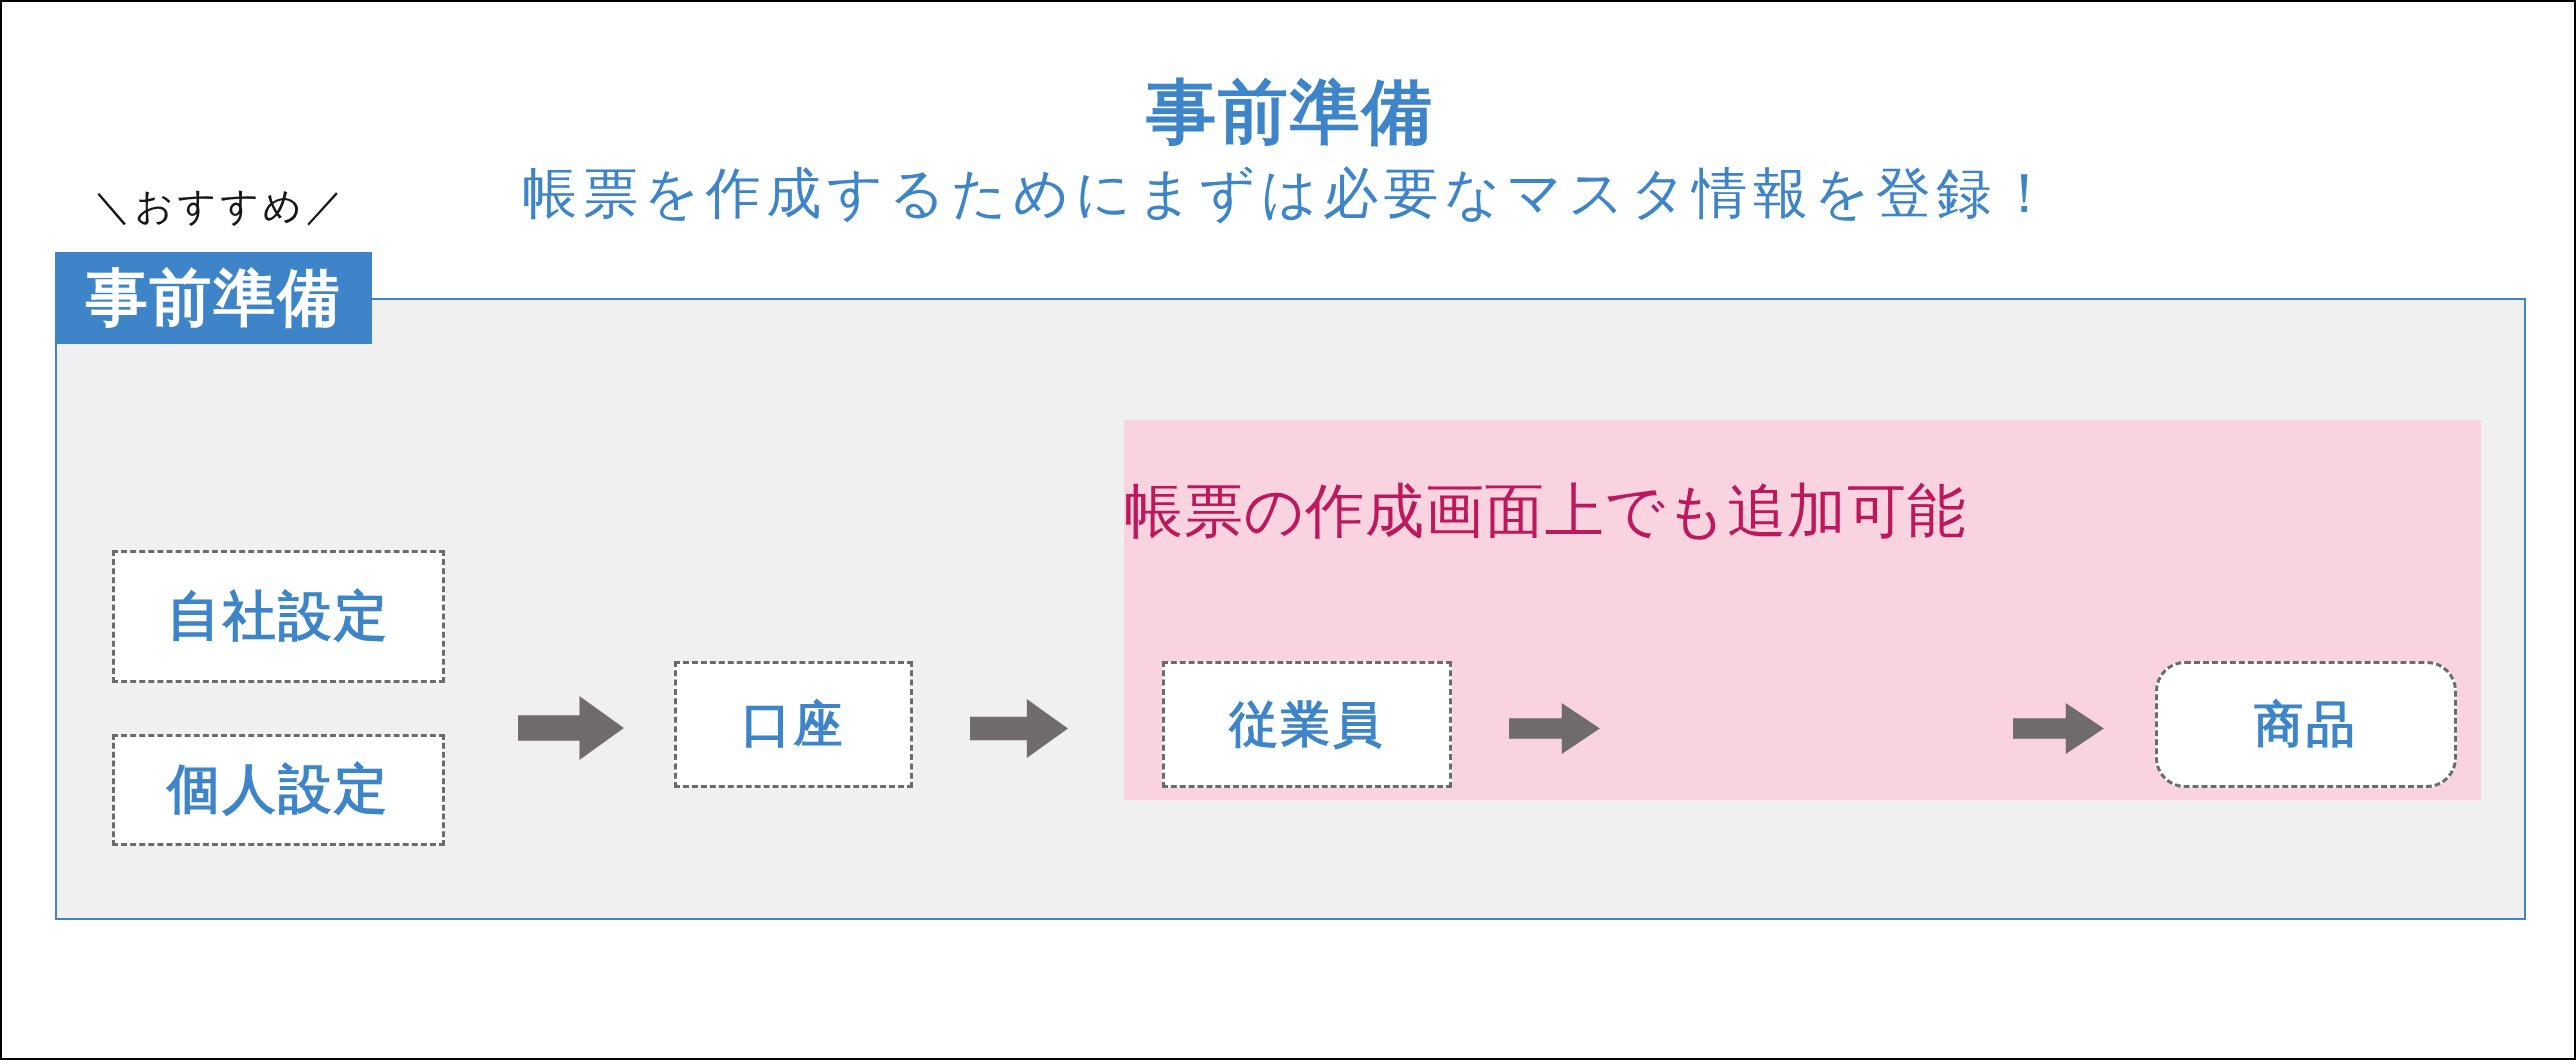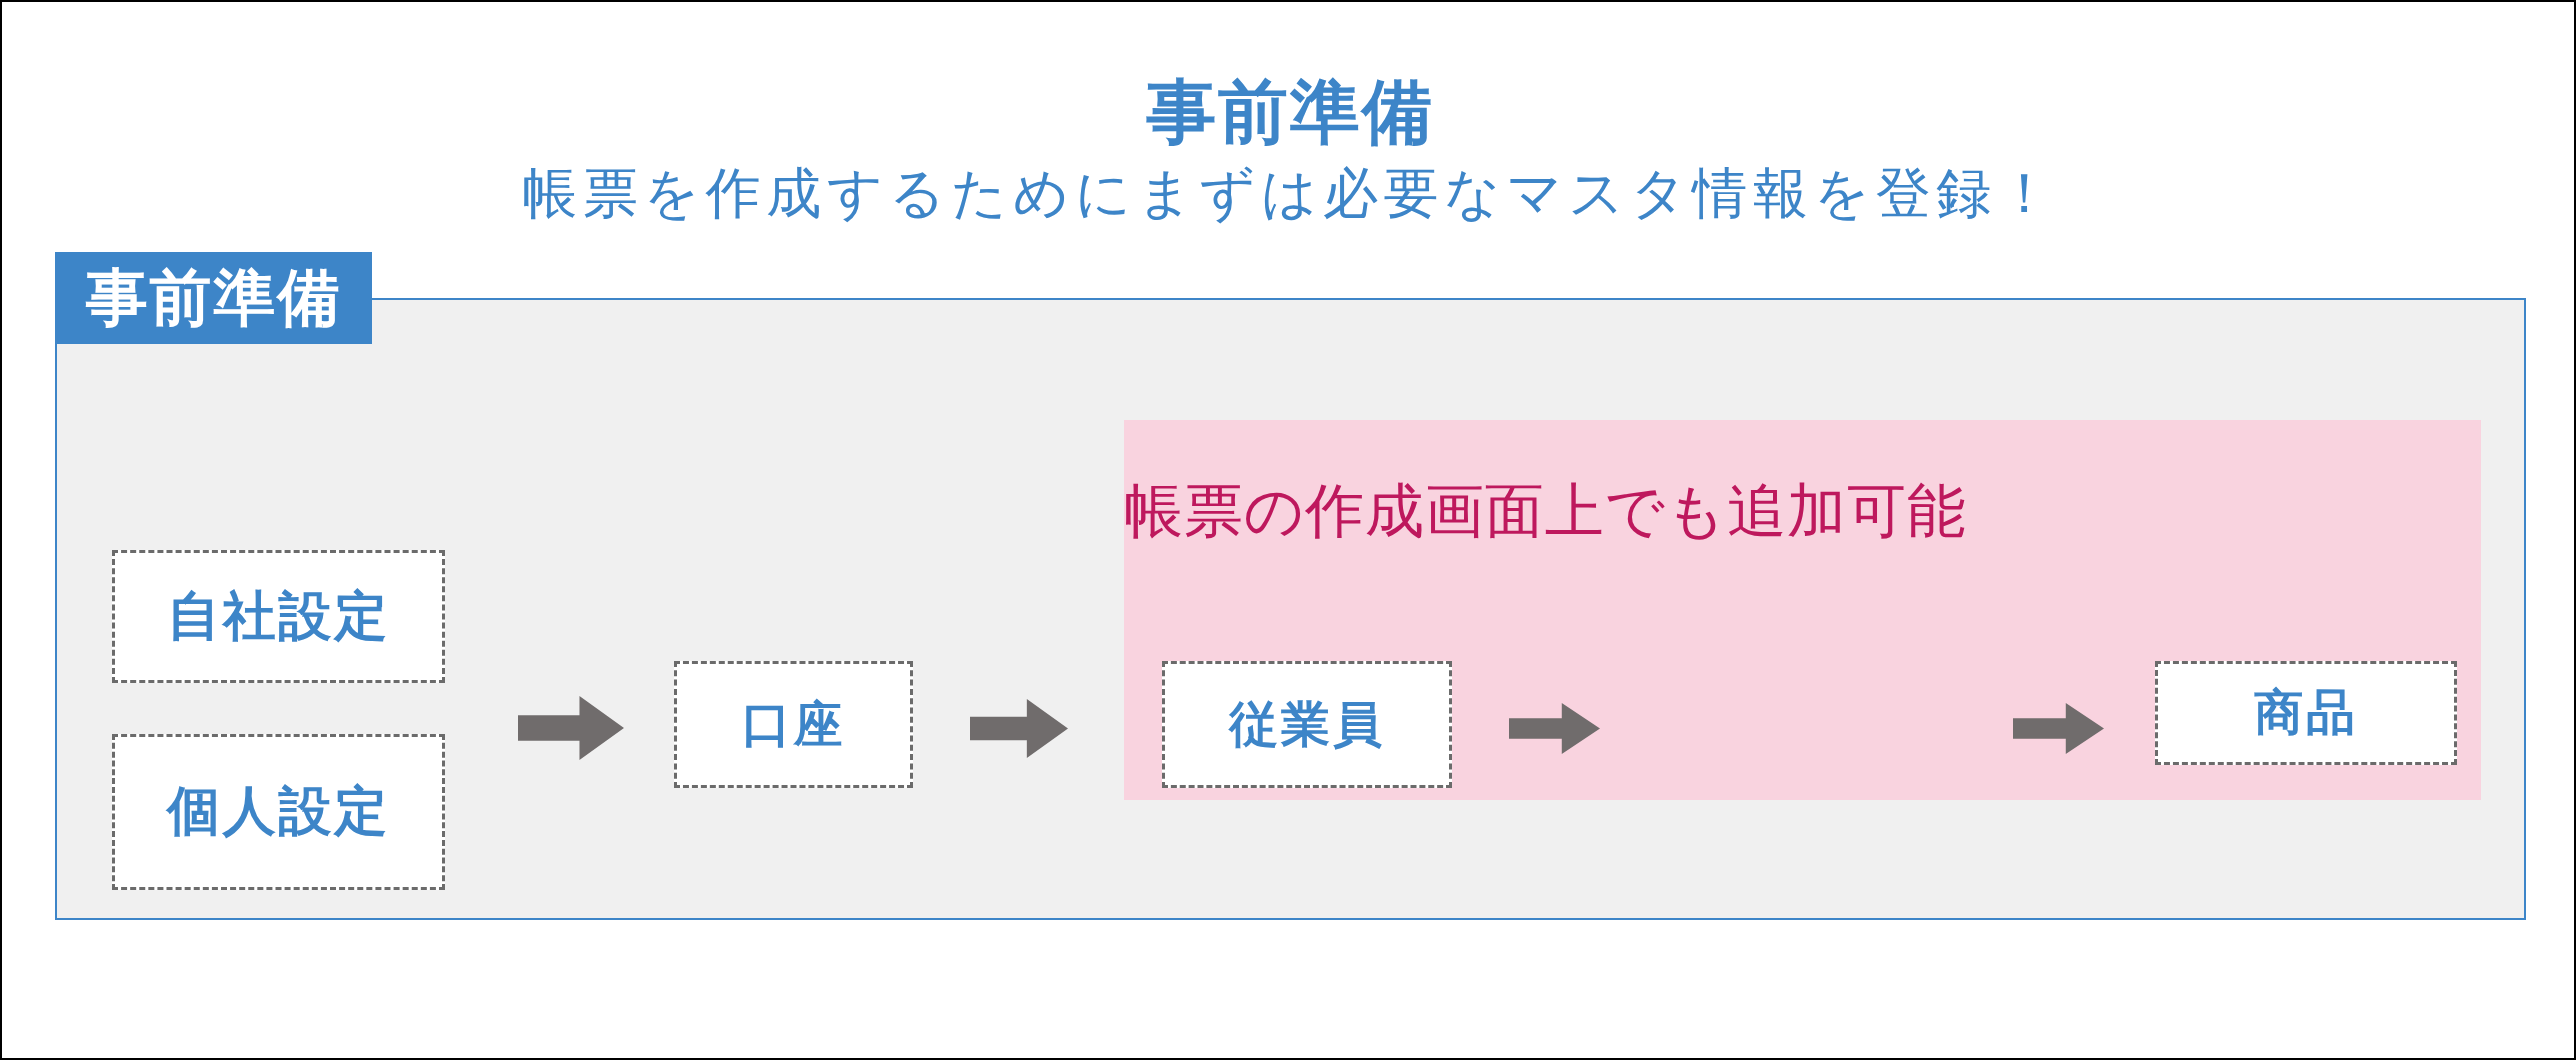--- a/index.html
+++ b/index.html
@@ -124,25 +124,25 @@
     color: #3d85c8;
     font-weight: bold;
     display: flex;
     align-items: center;
     justify-content: center;
     z-index: 3;
     letter-spacing: 2.8px;
     white-space: nowrap;
   }
   .node-jisha   { left: 110px;  top: 548px;  width: 333px; height: 133px; font-size: 53px; }
-  .node-kojin   { left: 110px;  top: 732px;  width: 333px; height: 156px; font-size: 53px; }
+  .node-kojin   { left: 110px;  top: 732px;  width: 333px; height: 112px; font-size: 53px; }
   .node-kouza   { left: 672px;  top: 659px;  width: 239px; height: 127px; font-size: 49px; }
   .node-jugyoin { left: 1160px; top: 659px;  width: 290px; height: 127px; font-size: 49px; }
   .node-tokui   { left: 1651px; top: 659px;  width: 309px; height: 127px; font-size: 49px; }
-  .node-shohin  { left: 2153px; top: 659px;  width: 302px; height: 104px; font-size: 49px; }
+  .node-shohin  { left: 2153px; top: 659px;  width: 302px; height: 127px; font-size: 49px; border-radius: 30px; }
 
   
   .arrow {
     position: absolute;
     z-index: 3;
     line-height: 0;
   }
   .arrow svg { display: block; }
   .arrow-1 { left: 516px;  top: 694px; width: 106px; height: 64px; }
   .arrow-2 { left: 968px; top: 697px; width: 98px; height: 59px; }
@@ -152,20 +152,21 @@
 </head>
 <body>
 
 <div id="page">
 
   <div class="heading">
     <div class="heading-title">事前準備</div>
     <div class="heading-subtitle">帳票を作成するためにまずは必要なマスタ情報を登録！</div>
   </div>
 
+  <div class="recommend">＼おすすめ／</div>
 
   <div class="step-badge">事前準備</div>
 
   <div class="panel"></div>
 
   <div class="pink-zone"></div>
   <div class="pink-zone-label">帳票の作成画面上でも追加可能</div>
 
   <div class="node node-jisha">自社設定</div>
 

